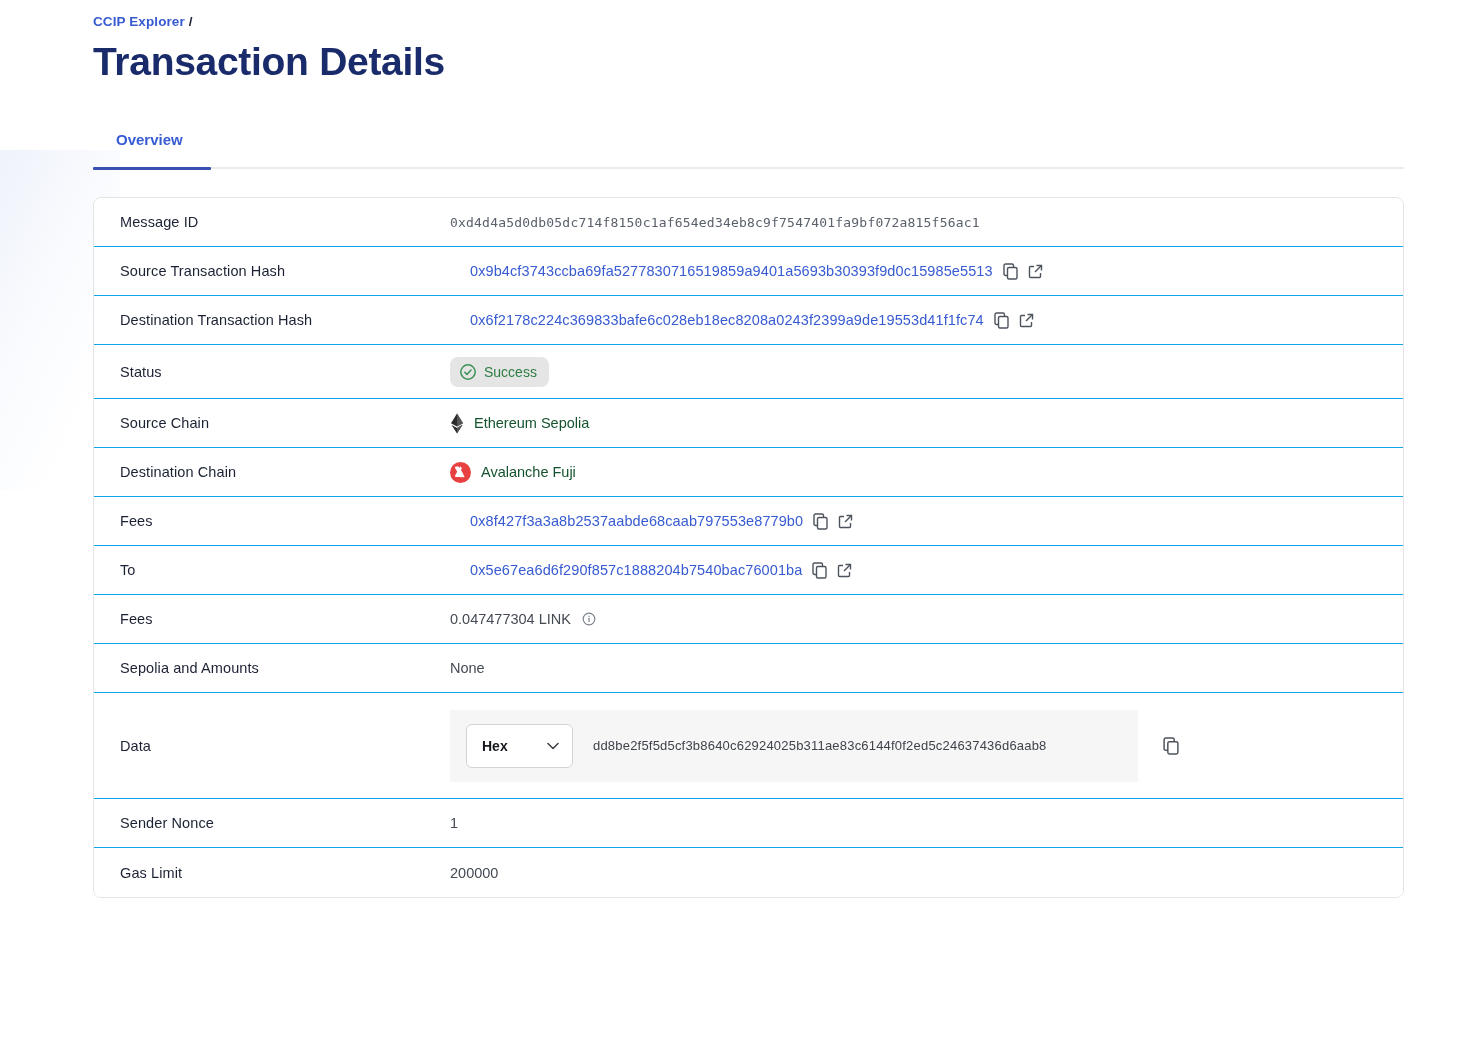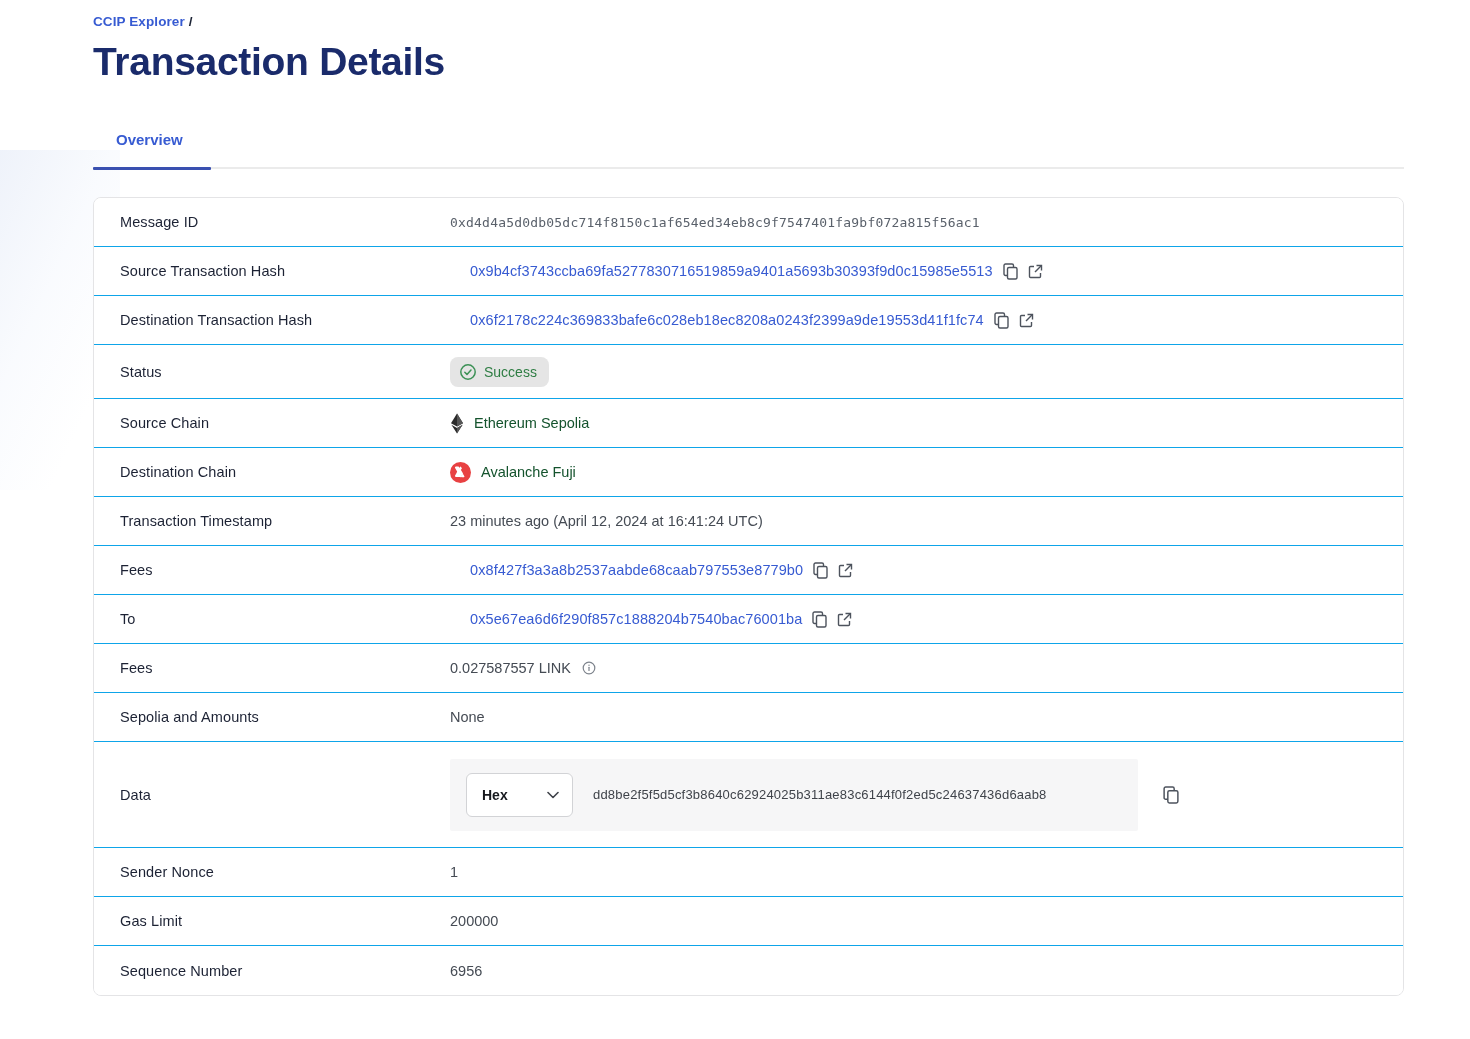--- a/index.html
+++ b/index.html
@@ -289,26 +289,20 @@
                 <path d="M12.1 12.3 L11.0 14.2 a.62.62 0 0 0 .54 .93 h2.3 a.62.62 0 0 0 .54 -.93 l-1.15 -1.9 a.62.62 0 0 0 -1.08 0z" fill="#fff"></path>
                 <path d="M10.5 4.4 L6.6 11.1 h2.2 l2.9 -5z" fill="#fff"></path>
                 <path d="M10.5 4.4 l1.2 2.1 -2.9 5 h-2.2z" fill="#fff"></path>
               </svg>
           </span>
           <span>Avalanche Fuji</span>
         </span>
       </div>
     </div>
 
-    <div class="row">
-      <div class="row-label">Transaction Timestamp</div>
-      <div class="row-value">
-        <span>23 minutes ago (April 12, 2024 at 16:41:24 UTC)</span>
-      </div>
-    </div>
 
     <div class="row">
       <div class="row-label">Fees</div>
       <div class="row-value">
         <a class="hash-link">0x8f427f3a3a8b2537aabde68caab797553e8779b0</a>
         <button class="icon-btn" title="Copy">
           <svg width="15" height="17" viewBox="0 0 15 17" fill="none" stroke="currentColor" stroke-width="1.4">
               <rect x="1" y="1" width="9.5" height="11.5" rx="1.5"></rect>
               <rect x="4.5" y="4.5" width="9.5" height="11.5" rx="1.5" fill="#fff"></rect>
             </svg>
@@ -339,21 +333,21 @@
               <path d="M8.5 1.5h5v5"></path>
               <path d="M13.2 1.8L7 8"></path>
             </svg>
         </button>
       </div>
     </div>
 
     <div class="row">
       <div class="row-label">Fees</div>
       <div class="row-value">
-        <span>0.027587557 LINK</span>
+        <span>0.047477304 LINK</span>
         <span class="info-icon" title="Fee info">
           <svg width="14" height="14" viewBox="0 0 14 14" fill="none" stroke="currentColor" stroke-width="1.2">
               <circle cx="7" cy="7" r="5.8"></circle>
               <path d="M7 6.3v3.2" stroke-linecap="round"></path>
               <circle cx="7" cy="4.2" r="0.7" fill="currentColor" stroke="none"></circle>
             </svg>
         </span>
       </div>
     </div>
 
@@ -394,21 +388,15 @@
       </div>
     </div>
 
     <div class="row">
       <div class="row-label">Gas Limit</div>
       <div class="row-value">
         <span>200000</span>
       </div>
     </div>
 
-    <div class="row">
-      <div class="row-label">Sequence Number</div>
-      <div class="row-value">
-        <span>6956</span>
-      </div>
-    </div>
 
   </div>
 </div>
 
 </body></html>

